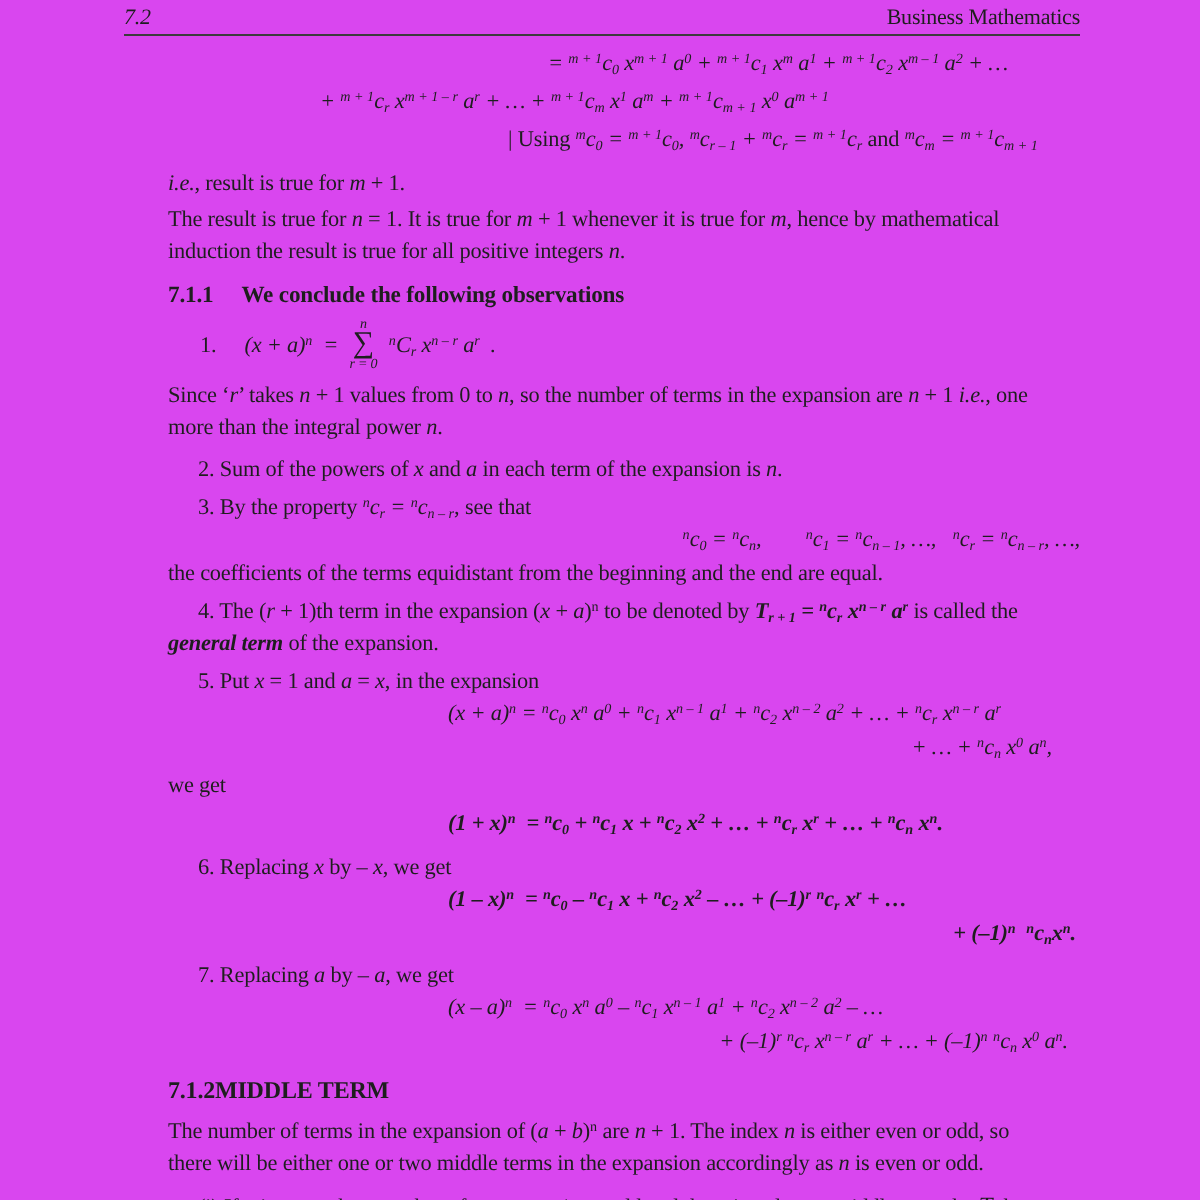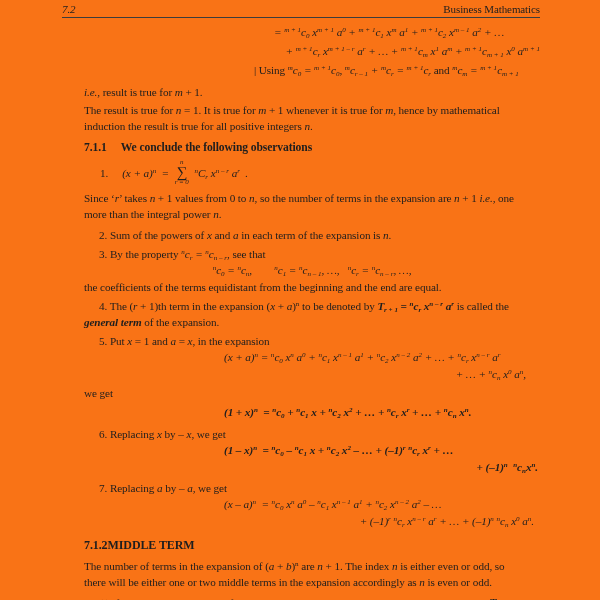--- a/index.html
+++ b/index.html
@@ -1,52 +1,52 @@
 <!DOCTYPE html>
 <html><head>
 <meta charset="utf-8">
 <style>
   html,body{margin:0;padding:0;background:#e8e8e8;}
-  .page{width:600px;height:600px;background:#f97316;overflow:hidden;
+  .page{width:600px;height:600px;background:#d946ef;overflow:hidden;
         font-family:"Liberation Serif",serif;color:#1e1e1e;box-sizing:border-box;
         padding:2px 60px 0 62px;letter-spacing:-0.1px;}
   
   .header{display:flex;justify-content:space-between;align-items:flex-end;
           font-size:11px;padding-bottom:2px;border-bottom:1.5px solid #3c3c3c;height:13px;}
   .pagenum{font-style:italic;}
   
   .body{padding-left:22px;font-size:11.2px;line-height:16px;}
   .line{white-space:nowrap;}
   .eq{font-style:italic;white-space:pre;}
   sup,sub{font-size:0.63em;line-height:0;letter-spacing:0;}
   sup{vertical-align:0.52em;}
   sub{vertical-align:-0.28em;}
   .up{font-style:normal;}
   b i, i b{font-weight:bold;}
   .b{font-weight:bold;}
   
   .pline{line-height:19px;white-space:nowrap;}
   .p1{margin-left:190px;}
-  .p2{margin-left:76px;text-align:right;}
+  .p2{margin-left:76px;}
   .p3{margin-left:170px;}
   .proof{margin-top:5px;}
   .ie{margin-top:4px;}
   .h711{margin-top:5px;display:flex;gap:14px;font-size:11.6px;line-height:17px;font-weight:bold;text-align:center;}
   
   .obs1{margin-top:1px;height:31px;display:flex;align-items:center;}
   .no{margin-left:16px;}
   .obs1 .lhs{margin-left:14px;}
   .sigma{display:inline-flex;flex-direction:column;align-items:center;line-height:1;margin:0 3px;}
   .sig-lim{font-size:7px;font-style:italic;}
   .sig-sym{font-size:15px;line-height:13px;}
   .para{margin-top:2px;}
   .ml15{margin-left:15px;}
   .mt3{margin-top:3px;}
   .mt5{margin-top:5px;}
-  .center{text-align:center;}
+  .center{text-align:right;}
   .eqline{line-height:17px;}
   .ml140{margin-left:140px;}
   .right{text-align:right;}
   .pr14{padding-right:14px;}
   .pr2{padding-right:2px;}
   .pr6{padding-right:6px;}
   .h712{margin-top:7px;margin-bottom:4px;display:flex;font-size:12px;
         line-height:18px;font-weight:bold;}
   
   .Twrap{display:inline-flex;align-items:flex-start;}

